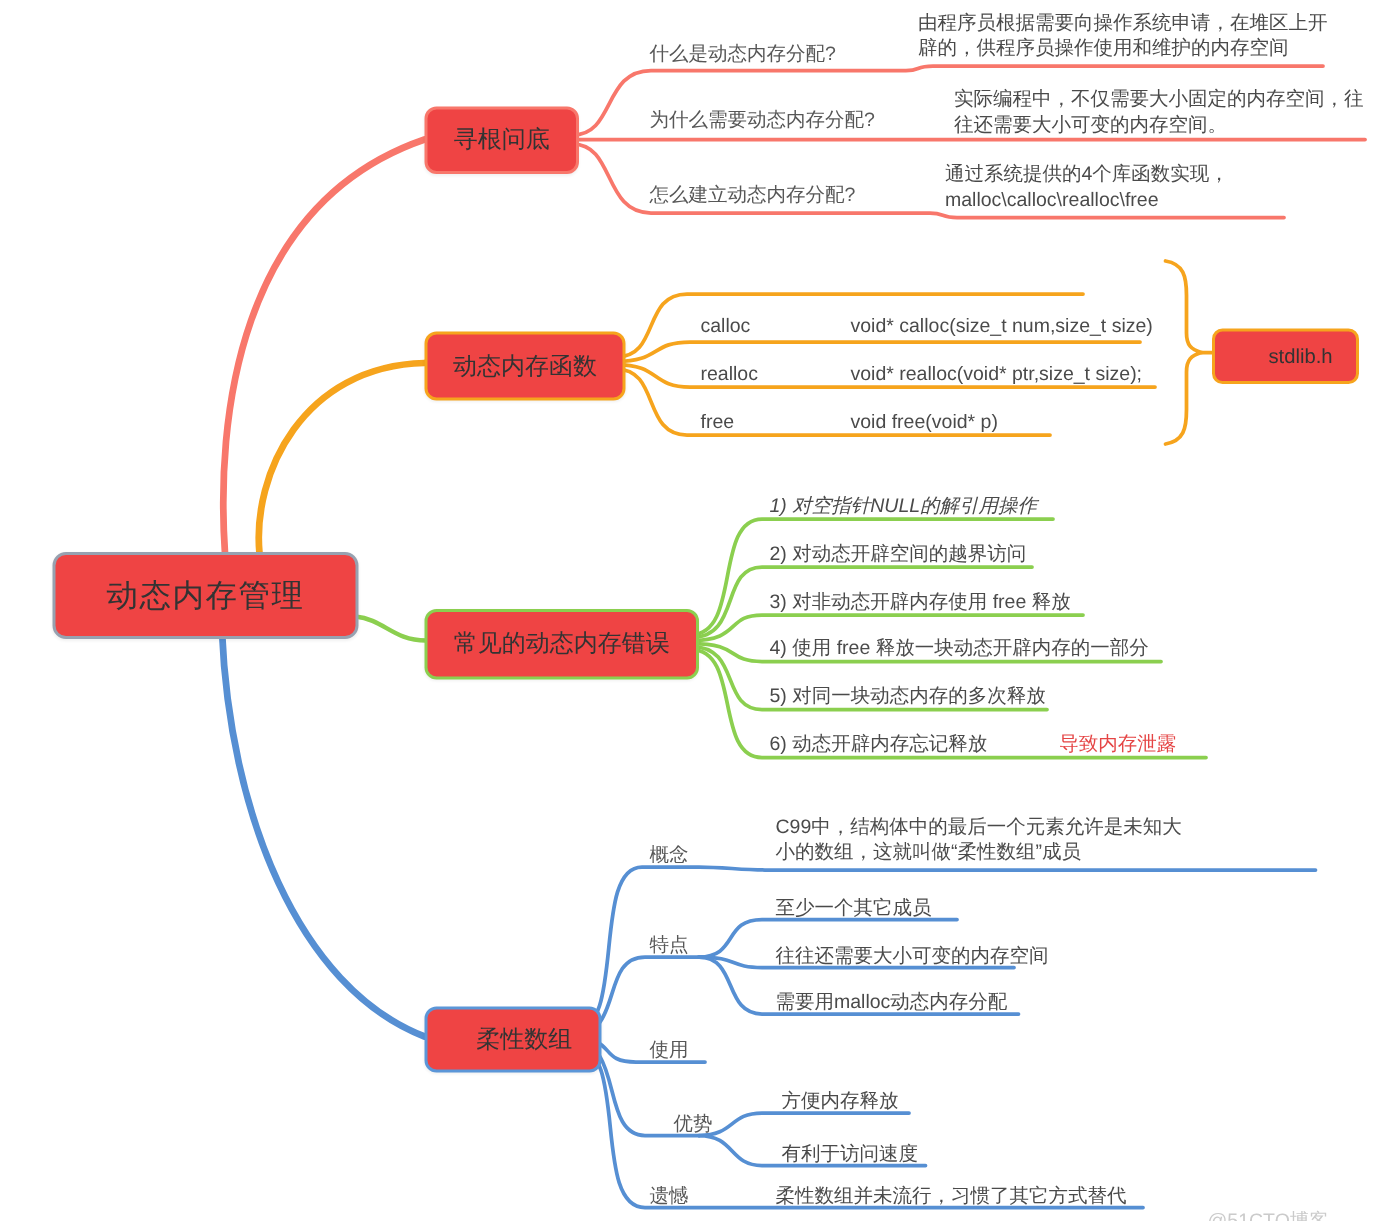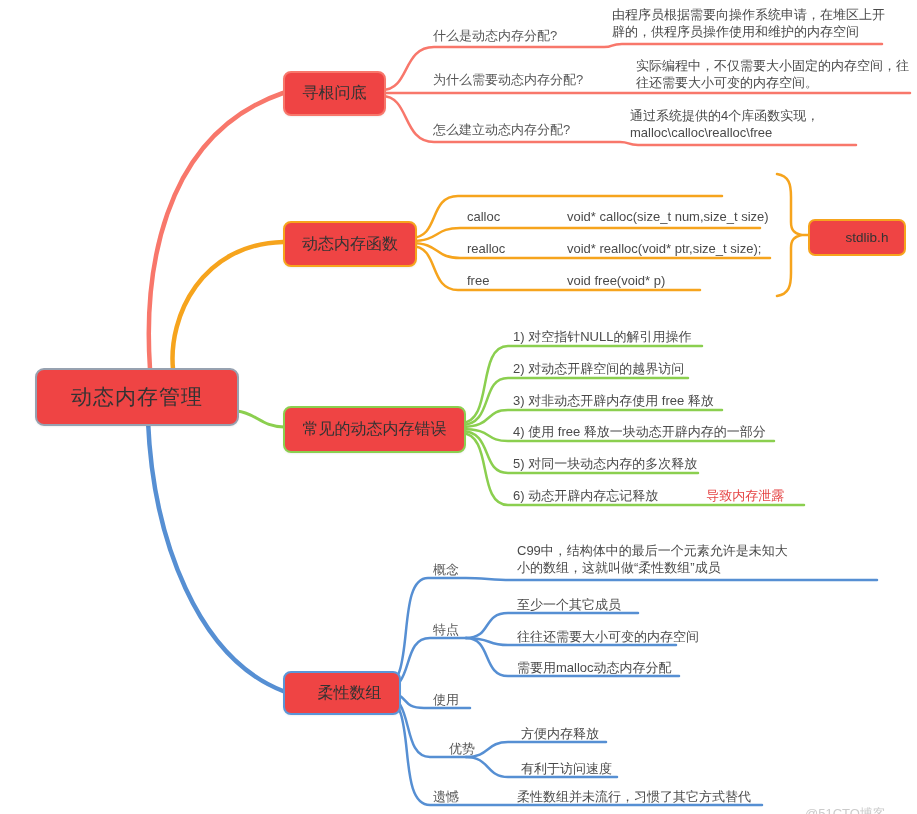--- a/index.html
+++ b/index.html
@@ -107,21 +107,21 @@
   </div>
   <div class="t fnrow" style="left:467px;top:240px;">
     <span class="fname">realloc</span>
     <span>void* realloc(void* ptr,size_t size);</span>
   </div>
   <div class="t fnrow" style="left:467px;top:272px;">
     <span class="fname">free</span>
     <span>void free(void* p)</span>
   </div>
 
-  <div class="t" style="left:513px;top:328px;">1) 对空指针NULL的解引用操作</div>
+  <div class="t" style="left:513px;top:328px;font-style:italic;">1) 对空指针NULL的解引用操作</div>
   <div class="t" style="left:513px;top:360px;">2) 对动态开辟空间的越界访问</div>
   <div class="t" style="left:513px;top:392px;">3) 对非动态开辟内存使用 free 释放</div>
   <div class="t" style="left:513px;top:423px;">4) 使用 free 释放一块动态开辟内存的一部分</div>
   <div class="t" style="left:513px;top:455px;">5) 对同一块动态内存的多次释放</div>
   <div class="t fnrow" style="left:513px;top:487px;">
     <span>6) 动态开辟内存忘记释放</span>
     <span class="leak">导致内存泄露</span>
   </div>
 
   <div class="t lbl" style="left:433px;top:561px;">概念</div>

